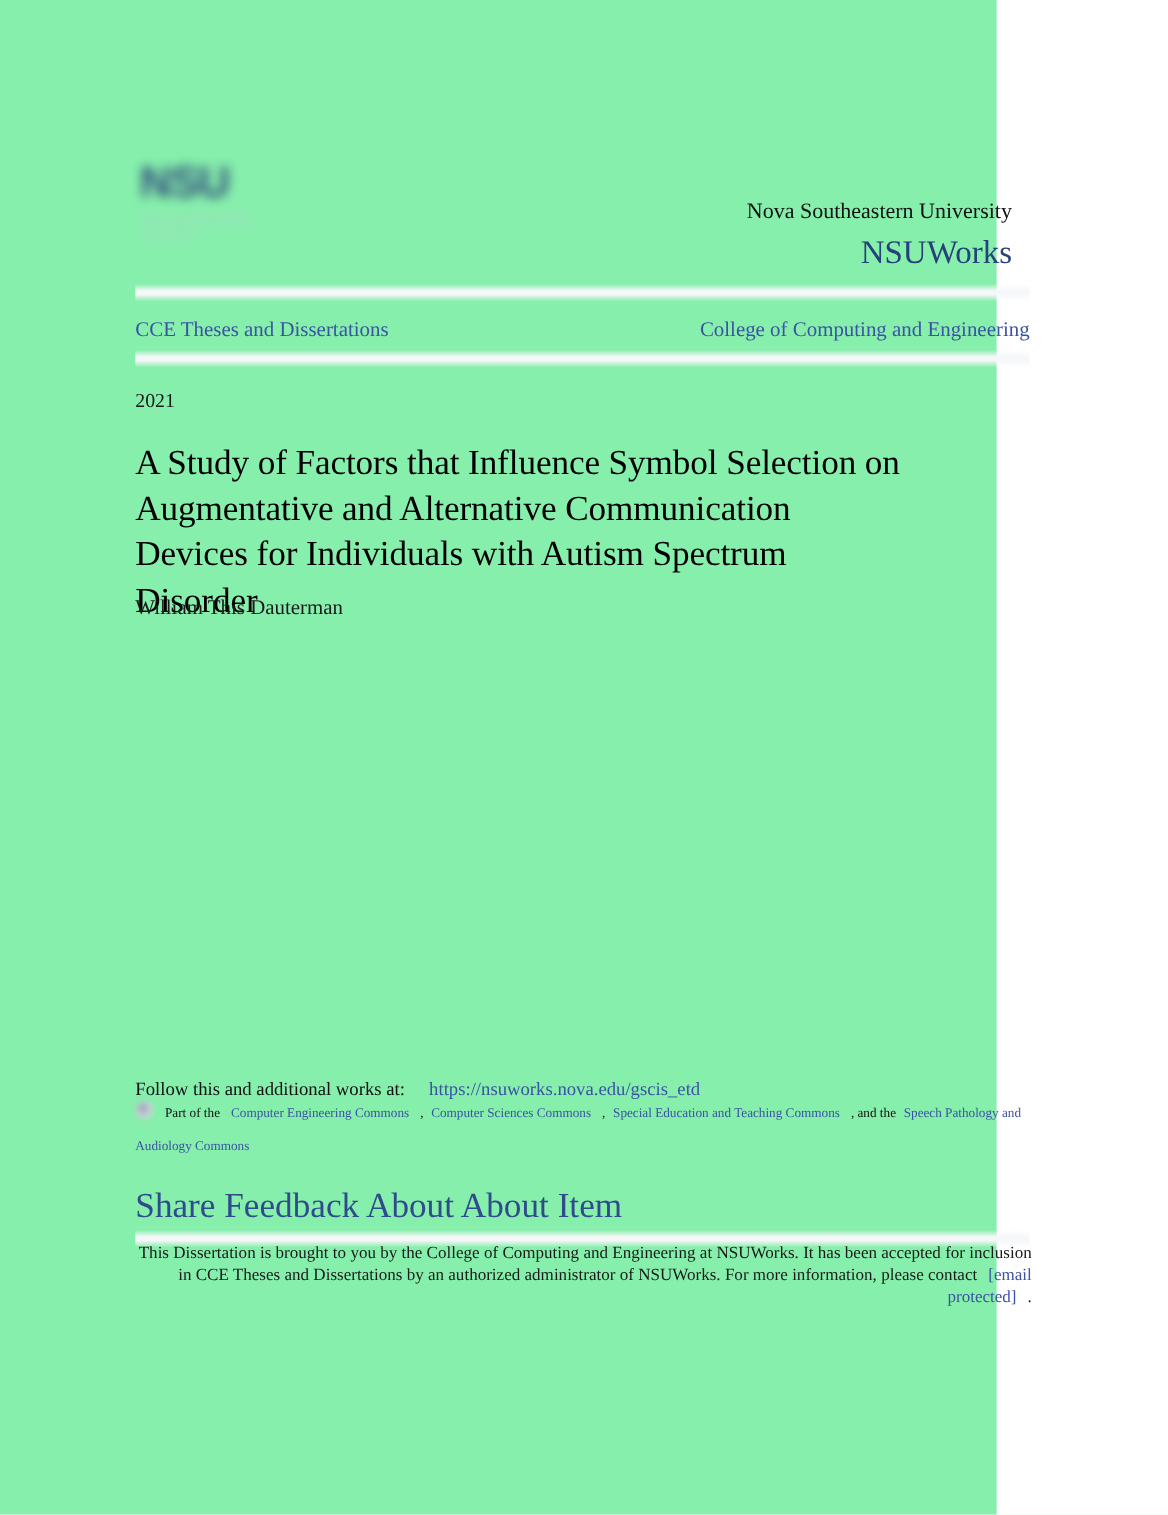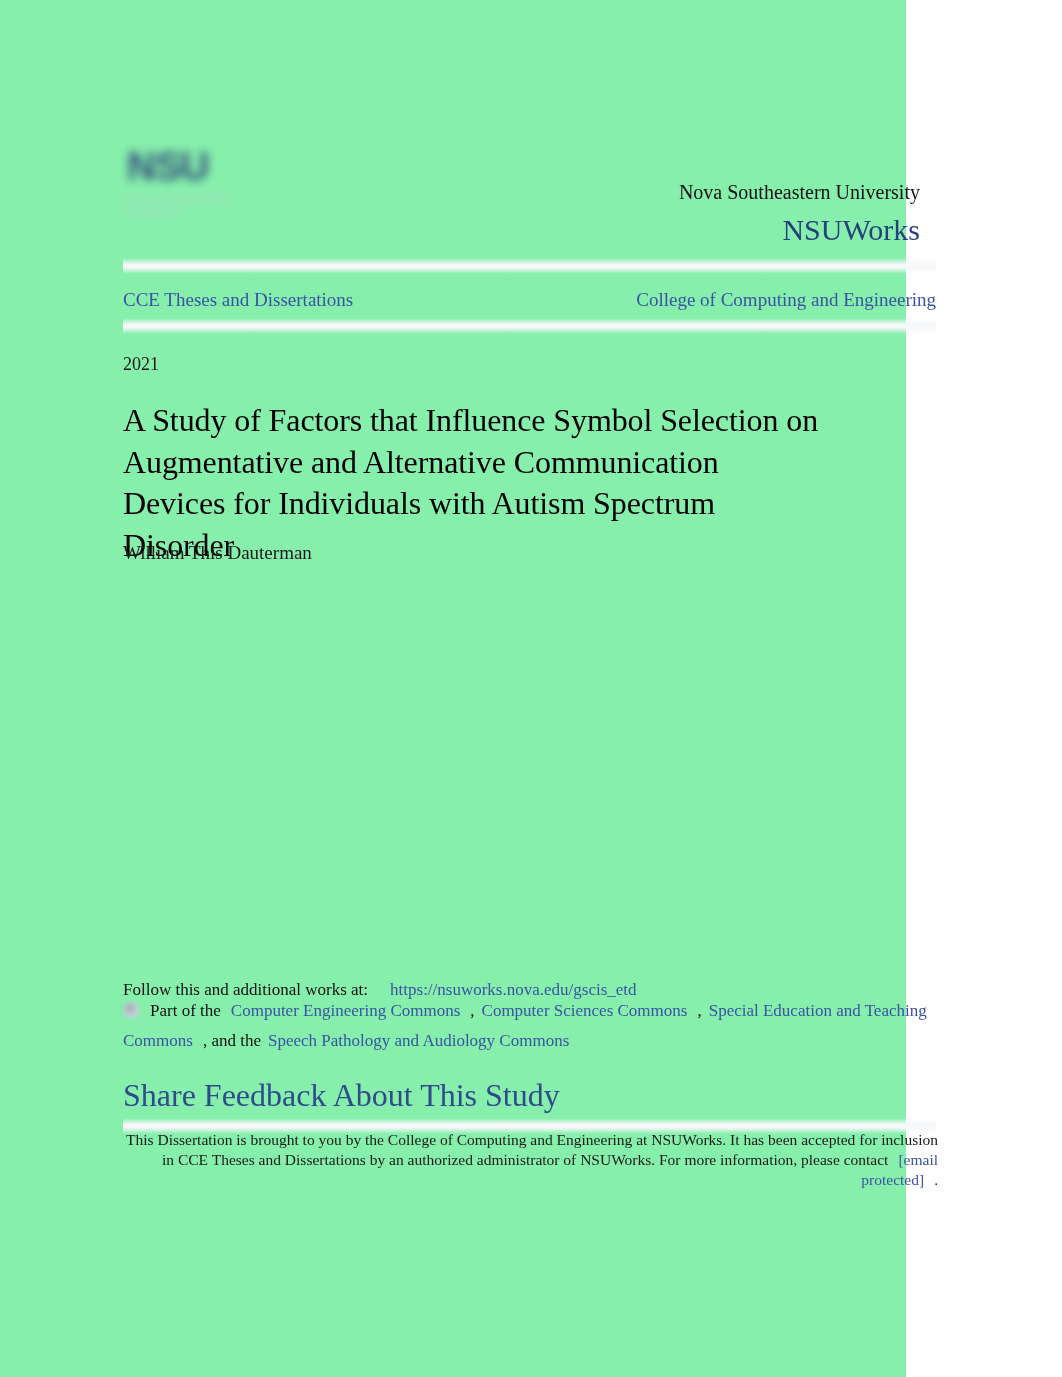--- a/index.html
+++ b/index.html
@@ -163,21 +163,21 @@
     white-space: nowrap;
     margin-top: 17px;
   }
   .follow .lnk { color: #3a53a4; margin-left: 22px; cursor: pointer; }
 
   .partof {
     position: absolute;
     left: 123px;
     top: 996px;
     width: 820px;
-    font-size: 17px;
+    font-size: 12px;
     line-height: 30px;
     color: #111111;
   }
   .commons-icon {
     display: inline-block;
     vertical-align: -3px;
     width: 17px;
     height: 17px;
     border-radius: 50%;
     background: radial-gradient(circle at 40% 38%, #9ba4b5 0%, #c8cdd8 48%, rgba(240,242,246,0.25) 82%, rgba(255,255,255,0) 100%);
@@ -251,21 +251,21 @@
   <div class="author">William This Dauterman</div>
 
   <div class="follow">
     <span>Follow this and additional works at:</span><span class="lnk">https://nsuworks.nova.edu/gscis_etd</span>
   </div>
 
   <div class="partof">
     <span class="commons-icon"></span><span>Part of the</span><span class="sp-lg"></span><a>Computer Engineering Commons</a><span class="sp-lg"></span><span>,</span><span class="sp"></span><a>Computer Sciences Commons</a><span class="sp-lg"></span><span>,</span><span class="sp"></span><a>Special Education and Teaching Commons</a><span class="sp-lg"></span><span>, and the</span><span class="sp"></span><a>Speech Pathology and Audiology Commons</a>
   </div>
 
-  <div class="share">Share Feedback About This Study</div>
+  <div class="share">Share Feedback About About Item</div>
 
   <div class="band band-3"></div>
 
   <div class="footer">
     <span>This Dissertation is brought to you by the College of Computing and Engineering at NSUWorks. It has been accepted for inclusion in CCE Theses and Dissertations by an authorized administrator of NSUWorks. For more information, please contact</span><span class="sp-lg"></span><a>[email protected]</a><span class="sp-lg"></span><span>.</span>
   </div>
 
 </div>
 
 </body></html>

